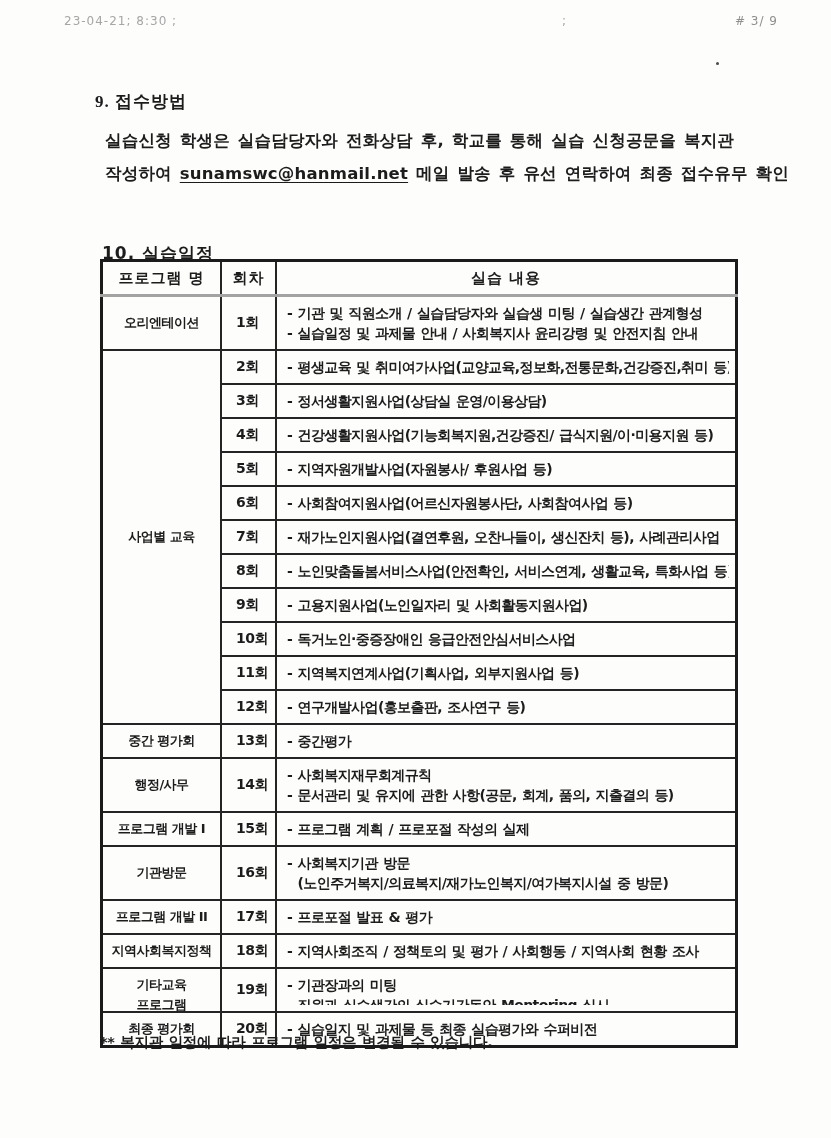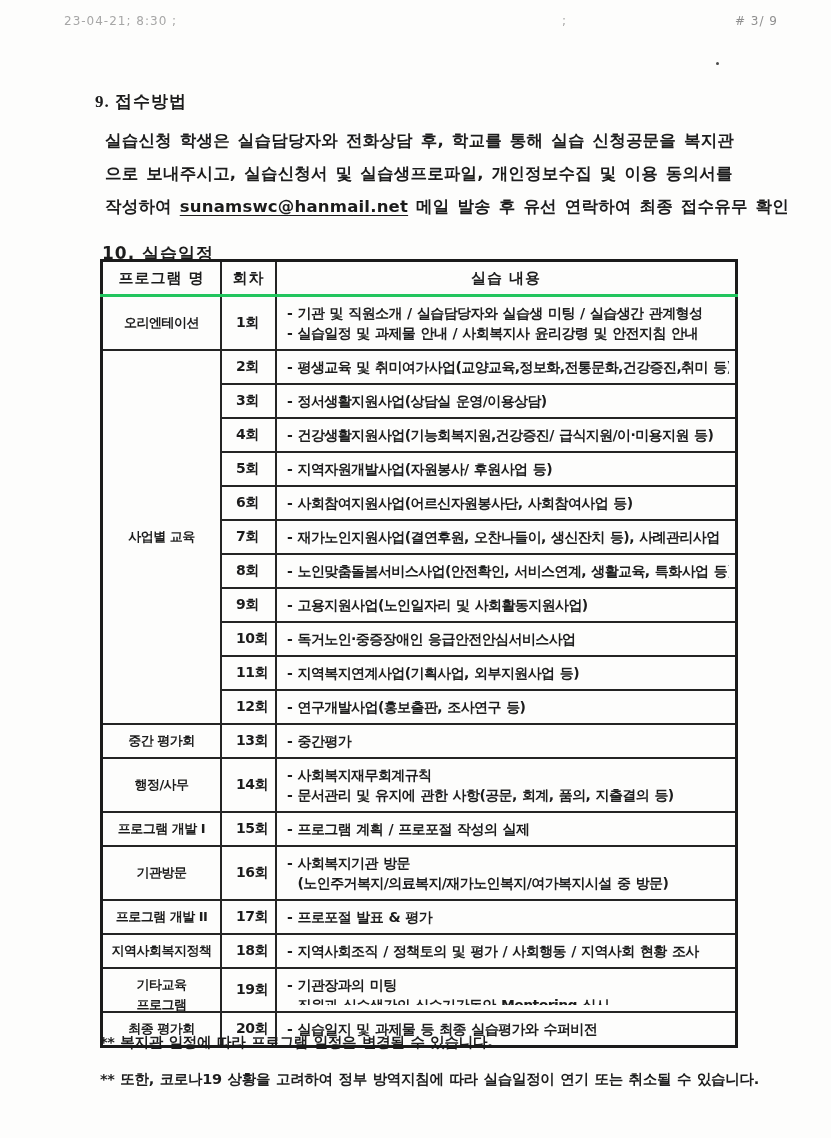--- a/index.html
+++ b/index.html
@@ -48,21 +48,21 @@
 
   
   .schedule {
     position:absolute; top:259px; left:100px;
     width:638px; border-collapse:collapse; table-layout:fixed;
     font-size:14px;
   }
   .schedule th, .schedule td { border:2px solid #242424; }
   .schedule { border:3px solid #1b1b1b; }
   .schedule thead th {
-    border-top:3px solid #1b1b1b; border-bottom:3px solid #22c55e;
+    border-top:3px solid #1b1b1b; border-bottom:3px solid #a3a3a3;
     padding:6px 2px; font-size:15px; font-weight:700;
     text-align:center; letter-spacing:1px; line-height:20px;
   }
   th.col1 { width:113px; }
   th.col2 { width:49px; }
   td.col-label {
     text-align:center; vertical-align:middle; padding:4px 1px;
     font-size:13px; letter-spacing:-0.5px;
   }
   td.col-label div { line-height:20px; white-space:nowrap; }
@@ -93,21 +93,20 @@
     <span class="fax-left">23-04-21;  8:30  ;</span>
     <span class="fax-center">;</span>
     <span class="fax-right"># 3/ 9</span>
   </div>
 
   <div class="artifact-dot"></div>
 
   <section class="sec9">
     <h2 class="sec-heading">9. 접수방법</h2>
     <p class="body-line">실습신청 학생은 실습담당자와 전화상담 후, 학교를 통해 실습 신청공문을 복지관</p>
-    <p class="body-line">으로 보내주시고, 실습신청서 및 실습생프로파일, 개인정보수집 및 이용 동의서를</p>
     <p class="body-line"><span>작성하여 </span><span class="email">sunamswc@hanmail.net</span><span> 메일 발송 후 유선 연락하여 최종 접수유무 확인</span></p>
   </section>
 
   <h2 class="sec10-heading">10. 실습일정</h2>
 
   <table class="schedule">
     <thead>
       <tr>
         <th class="col1">프로그램 명</th>
         <th class="col2">회차</th>
@@ -268,16 +267,15 @@
           <td class="col-no">20회</td>
           <td class="col-content">
             <div>- 실습일지 및 과제물 등 최종 실습평가와 수퍼비전</div>
           </td>
         </tr>
       </tbody>
   </table>
 
   <div class="footnotes">
     <p>** 복지관 일정에 따라 프로그램 일정은 변경될 수 있습니다.</p>
-    <p>** 또한, 코로나19 상황을 고려하여 정부 방역지침에 따라 실습일정이 연기 또는 취소될 수 있습니다.</p>
   </div>
 
 </div>
 
 </body></html>

